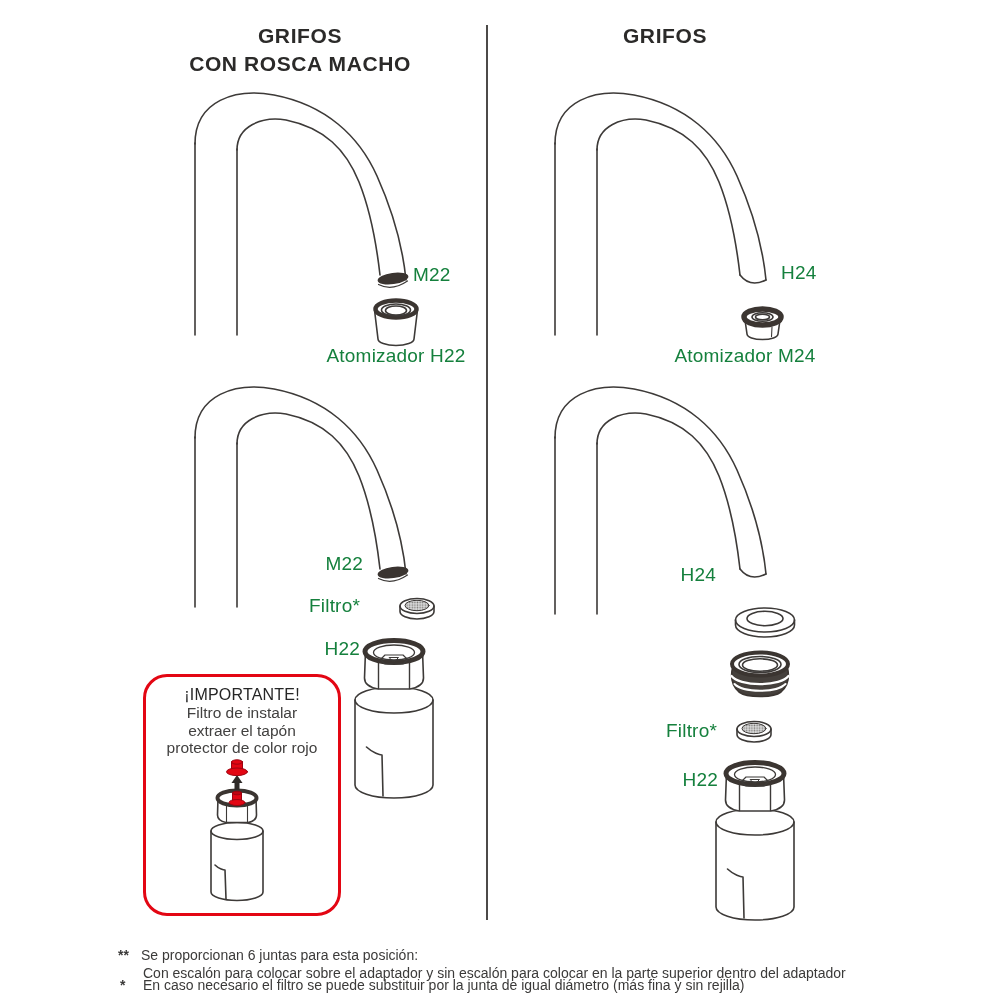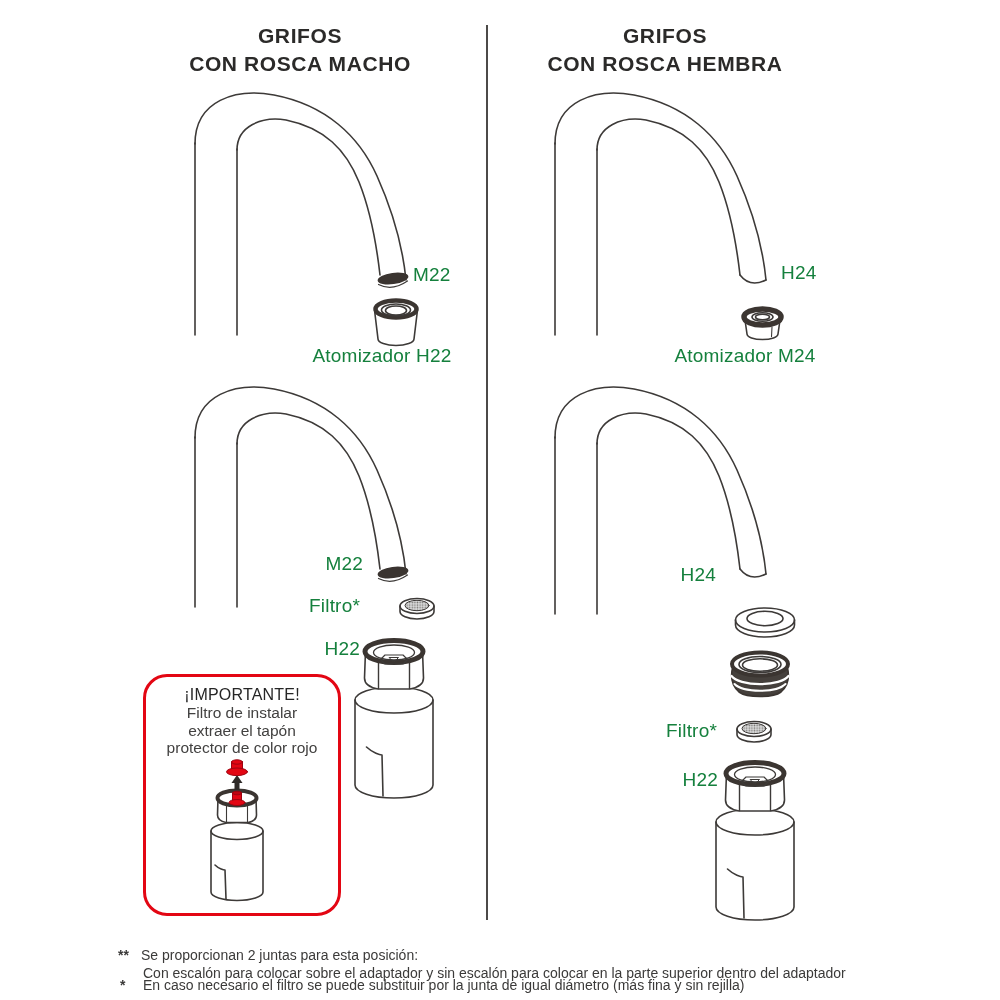--- a/index.html
+++ b/index.html
@@ -25,21 +25,20 @@
 <body>
 
 <div class="page">
 
   <div class="title" style="left:100px;top:22px;width:400px">
     <div>GRIFOS</div>
     <div>CON ROSCA MACHO</div>
   </div>
   <div class="title" style="left:465px;top:22px;width:400px">
     <div>GRIFOS</div>
-    <div>CON ROSCA HEMBRA</div>
   </div>
 
   <div class="divider" style="left:486px;top:25px;height:895px"></div>
 
   <svg class="art" width="1000" height="1000" viewBox="0 0 1000 1000" stroke="#3d3a38" fill="none" stroke-width="1.6" stroke-linecap="round" stroke-linejoin="round">
     <defs>
       <pattern id="mesh" width="2.6" height="2.6" patternUnits="userSpaceOnUse">
         <rect width="2.6" height="2.6" fill="#dcdcdc" stroke="none"></rect>
         <circle cx="1.3" cy="1.3" r="0.8" fill="#7b7976" stroke="none"></circle>
       </pattern>
@@ -147,21 +146,21 @@
     <use href="#filter-part" transform="translate(398,596)"></use>
     <use href="#washer-part" transform="translate(732,606)"></use>
     <use href="#adapter-part" transform="translate(728,650)"></use>
     <use href="#filter-part" transform="translate(735,719)"></use>
     <use href="#body-h22" transform="translate(352,638)"></use>
     <use href="#body-h22" transform="translate(713,760)"></use>
     <use href="#important-part" transform="translate(204,758)"></use>
   </svg>
 
   <div class="lbl" style="left:413px;top:264px">M22</div>
-  <div class="lbl c" style="left:282px;top:345px">Atomizador H22</div>
+  <div class="lbl c" style="left:296px;top:345px">Atomizador H22</div>
 
   <div class="lbl" style="left:781px;top:262px">H24</div>
   <div class="lbl c" style="left:645px;top:345px">Atomizador M24</div>
 
   <div class="lbl r" style="left:143px;top:553px">M22</div>
   <div class="lbl r" style="left:140px;top:595px">Filtro*</div>
   <div class="lbl r" style="left:140px;top:638px">H22</div>
 
   <div class="lbl r" style="left:496px;top:564px">H24</div>
   <div class="lbl r" style="left:497px;top:720px">Filtro*</div>
@@ -171,19 +170,19 @@
     <div class="imp-title">¡IMPORTANTE!</div>
     <div class="imp-line">Filtro de instalar</div>
     <div class="imp-line">extraer el tapón</div>
     <div class="imp-line">protector de color rojo</div>
   </div>
 
   <div class="fn" style="left:120px;top:977px">
     <span class="mk">*</span><span>En caso necesario el filtro se puede substituir por la junta de igual diámetro (más fina y sin rejilla)</span>
   </div>
   <div class="fn" style="left:118px;top:947px">
-    <span class="mk">**</span><span>Se proporcionan 2 juntas para esta posición:</span>
+    <span class="mk">**</span><span>Se proporcionan 6 juntas para esta posición:</span>
   </div>
   <div class="fn" style="left:143px;top:965px">
     <span>Con escalón para colocar sobre el adaptador y sin escalón para colocar en la parte superior dentro del adaptador</span>
   </div>
 
 </div>
 
 </body></html>

